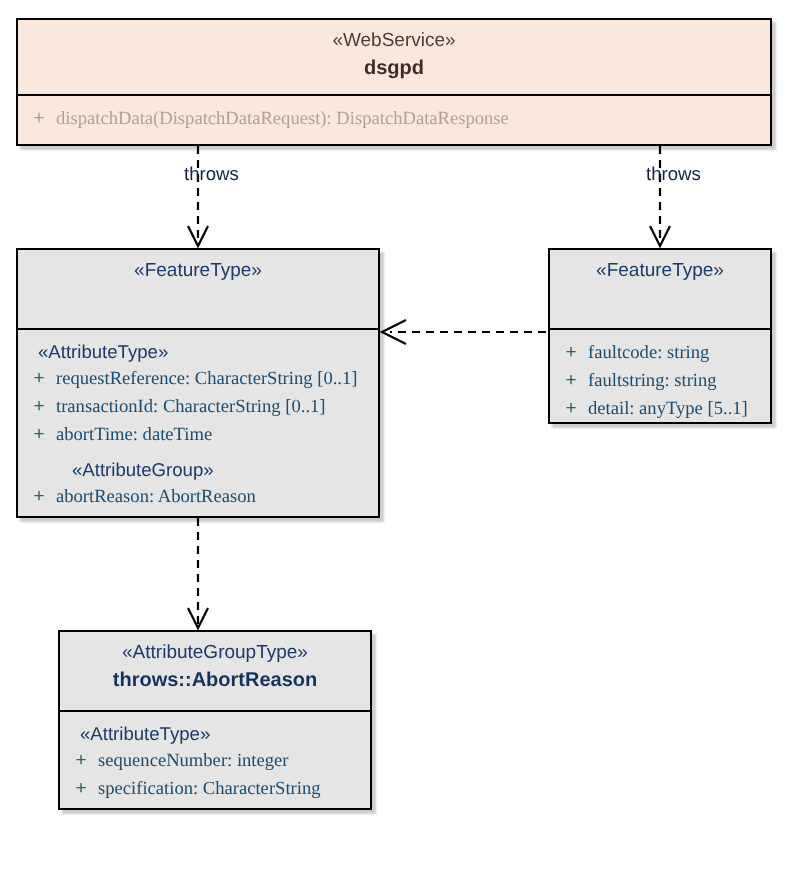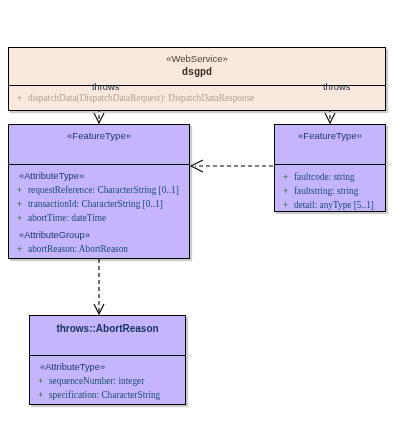--- a/index.html
+++ b/index.html
@@ -21,26 +21,25 @@
     width: 398px;
     height: 437px;
   }
 
   
   .uml-box {
     position: absolute;
     box-sizing: border-box;
     border: 1.3px solid #000000;
     box-shadow: 2px 2px 1px rgba(0,0,0,0.20);
-    background: #c4b5fd;
+    background: #e5e5e5;
     z-index: 5;
   }
   .uml-box.service {
     background: #fae8dd;
-    margin-top: 38px;
   }
 
   .uml-header {
     box-sizing: border-box;
     text-align: center;
     padding: 5px 4px 5px 4px;
     border-bottom: 1.3px solid #000000;
     line-height: 1.30;
   }
   .stereo {
@@ -56,21 +55,20 @@
   .cls-name {
     display: block;
     font-size: 10px;
     font-weight: bold;
     color: #15325e;
     white-space: nowrap;
     margin-top: 1px;
   }
   .uml-box.service .cls-name {
     color: #3b2d25;
-    font-family: Liberation Mono, monospace;
   }
 
   .uml-compartment {
     box-sizing: border-box;
     padding: 4px 2px 4px 2px;
   }
 
   .group-label {
     font-size: 9.3px;
     color: #1b3a6b;
@@ -177,21 +175,21 @@
       </div>
       <div class="feat-row">
         <span class="feat-vis">+</span>
         <span class="feat-text">transactionId: CharacterString [0..1]</span>
       </div>
       <div class="feat-row">
         <span class="feat-vis">+</span>
         <span class="feat-text">abortTime: dateTime</span>
       </div>
 
-      <div class="group-label" style="padding-top:5px;">«AttributeGroup»</div>
+      <div class="group-label" style="padding-top:5px;margin-left:17px;">«AttributeGroup»</div>
       <div class="feat-row">
         <span class="feat-vis">+</span>
         <span class="feat-text">abortReason: AbortReason</span>
       </div>
     </div>
   </div>
 
   <div class="uml-box" style="left:274px; top:124px; width:112px; height:88px;">
     <div class="uml-header" style="height:40px;">
       <span class="stereo">«FeatureType»</span>
@@ -207,20 +205,21 @@
       </div>
       <div class="feat-row">
         <span class="feat-vis">+</span>
         <span class="feat-text">detail: anyType [5..1]</span>
       </div>
     </div>
   </div>
 
   <div class="uml-box" style="left:29px; top:315px; width:157px; height:90px;">
     <div class="uml-header" style="height:40px;">
+      <span class="stereo">«AttributeGroupType»</span>
       <span class="cls-name">throws::AbortReason</span>
     </div>
     <div class="uml-compartment" style="padding-top:5px;">
       <div class="group-label">«AttributeType»</div>
       <div class="feat-row">
         <span class="feat-vis">+</span>
         <span class="feat-text">sequenceNumber: integer</span>
       </div>
       <div class="feat-row">
         <span class="feat-vis">+</span>

